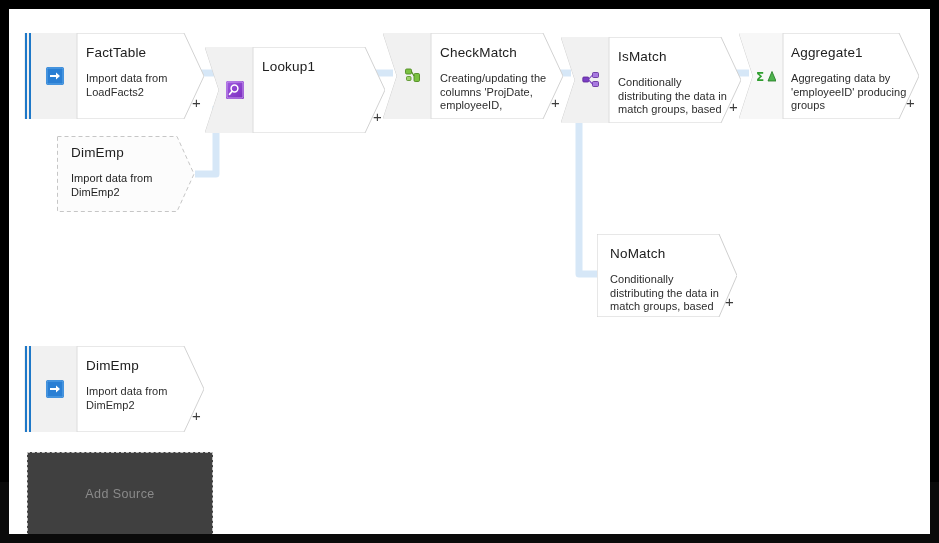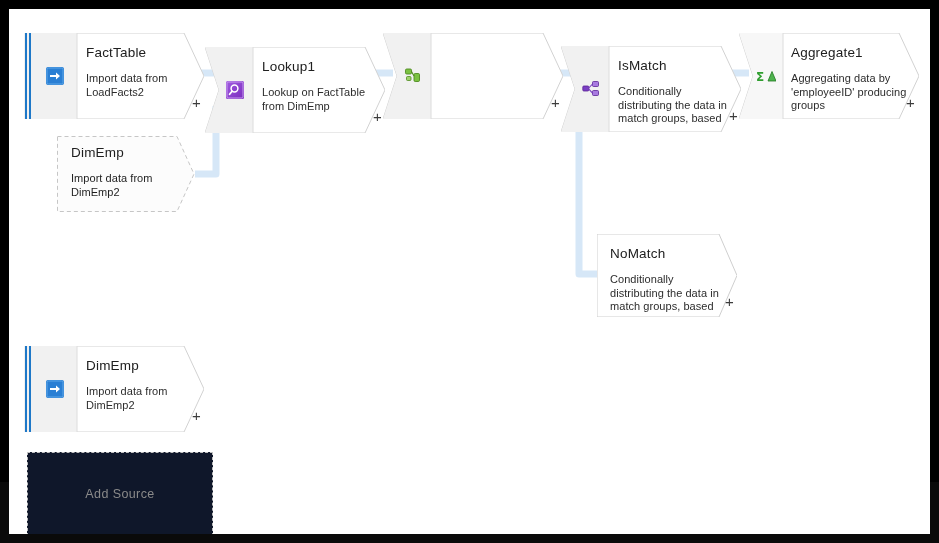--- a/index.html
+++ b/index.html
@@ -111,21 +111,21 @@
     color: #3c3c3c;
     font-family: "Liberation Sans", sans-serif;
     user-select: none;
   }
 
   
   #add-source {
     position: absolute;
     box-sizing: border-box;
     border: 1px dashed #c2c2c2;
-    background: #0f172a;
+    background: #404040;
     display: flex;
     align-items: center;
     justify-content: center;
   }
   #add-source-label {
     font-size: 12.5px;
     color: #8a8a8a;
     letter-spacing: 0.4px;
   }
 
@@ -192,43 +192,46 @@
             </linearGradient>
           </defs>
           <rect x="0" y="0" width="18" height="18" rx="1.5" fill="url(#lkg)"></rect>
           <rect x="1" y="1" width="16" height="16" rx="1" fill="none" stroke="#c79aee" stroke-width="1"></rect>
           <circle cx="8.5" cy="7.5" r="3.4" fill="none" stroke="#ffffff" stroke-width="1.5"></circle>
           <path d="M 6 10.2 L 3.6 13.2" stroke="#ffffff" stroke-width="1.8" stroke-linecap="round"></path>
         </svg>
       </div>
       <div class="node-text" style="left:57px; width:112px;">
         <div class="node-title">Lookup1</div>
-        <div class="node-desc">Lookup on FactTable from DimEmp</div>
       </div>
       <div class="plus-handle" style="left:168px; top:62px;">+</div>
     </div>
 
     <div class="node" id="node-checkmatch" style="left:374px; top:24px; width:180px; height:86px;">
       <svg class="node-shape" viewBox="0 0 180 86" preserveAspectRatio="none">
         <path d="M 0 0 L 160 0 L 180 43 L 160 86 L 0 86 L 14 43 Z" fill="#ffffff" stroke="#d2d2d2" stroke-width="1"></path>
         <path d="M 0 0 L 48 0 L 48 86 L 0 86 L 14 43 Z" fill="#f1f1f1"></path>
         <line x1="48" y1="0" x2="48" y2="86" stroke="#dcdcdc" stroke-width="1"></line>
       </svg>
       <div class="icon-panel" style="left:12px; width:36px; background:transparent; border:none;">
         <svg class="glyph" width="18" height="18" viewBox="0 0 18 18">
           <rect x="1.5" y="2" width="6" height="5" rx="1.2" fill="#7ac142" stroke="#4e8a1f" stroke-width="0.9"></rect>
           <rect x="10" y="6.5" width="5.5" height="8" rx="1.2" fill="#7ac142" stroke="#4e8a1f" stroke-width="0.9"></rect>
           <rect x="2.5" y="9.5" width="4.5" height="4" rx="1" fill="#9ed36a" stroke="#4e8a1f" stroke-width="0.8"></rect>
           <path d="M 7.5 4.5 L 10 9" stroke="#4e8a1f" stroke-width="1.1" fill="none"></path>
         </svg>
       </div>
-      <div class="plus-handle" style="left:168px; top:62px;">+</div>
-    </div>
-
-    <div class="node" id="node-ismatch" style="left:552px; top:37px; width:180px; height:86px;">
+      <div class="node-text" style="left:57px; width:112px;">
+        <div class="node-title">CheckMatch</div>
+        <div class="node-desc">Creating/updating the columns 'ProjDate, employeeID,</div>
+      </div>
+      <div class="plus-handle" style="left:168px; top:62px;">+</div>
+    </div>
+
+    <div class="node" id="node-ismatch" style="left:552px; top:28px; width:180px; height:86px;">
       <svg class="node-shape" viewBox="0 0 180 86" preserveAspectRatio="none">
         <path d="M 0 0 L 160 0 L 180 43 L 160 86 L 0 86 L 14 43 Z" fill="#ffffff" stroke="#d2d2d2" stroke-width="1"></path>
         <path d="M 0 0 L 48 0 L 48 86 L 0 86 L 14 43 Z" fill="#f1f1f1"></path>
         <line x1="48" y1="0" x2="48" y2="86" stroke="#dcdcdc" stroke-width="1"></line>
       </svg>
       <div class="icon-panel" style="left:12px; width:36px; background:transparent; border:none;">
         <svg class="glyph" width="18" height="18" viewBox="0 0 18 18">
           <rect x="0.8" y="6" width="6" height="5" rx="1" fill="#7b3fc4" stroke="#5a2596" stroke-width="0.8"></rect>
           <rect x="10.5" y="1.5" width="6" height="5" rx="1" fill="#a87ae0" stroke="#5a2596" stroke-width="0.8"></rect>
           <rect x="10.5" y="10.5" width="6" height="5" rx="1" fill="#a87ae0" stroke="#5a2596" stroke-width="0.8"></rect>

